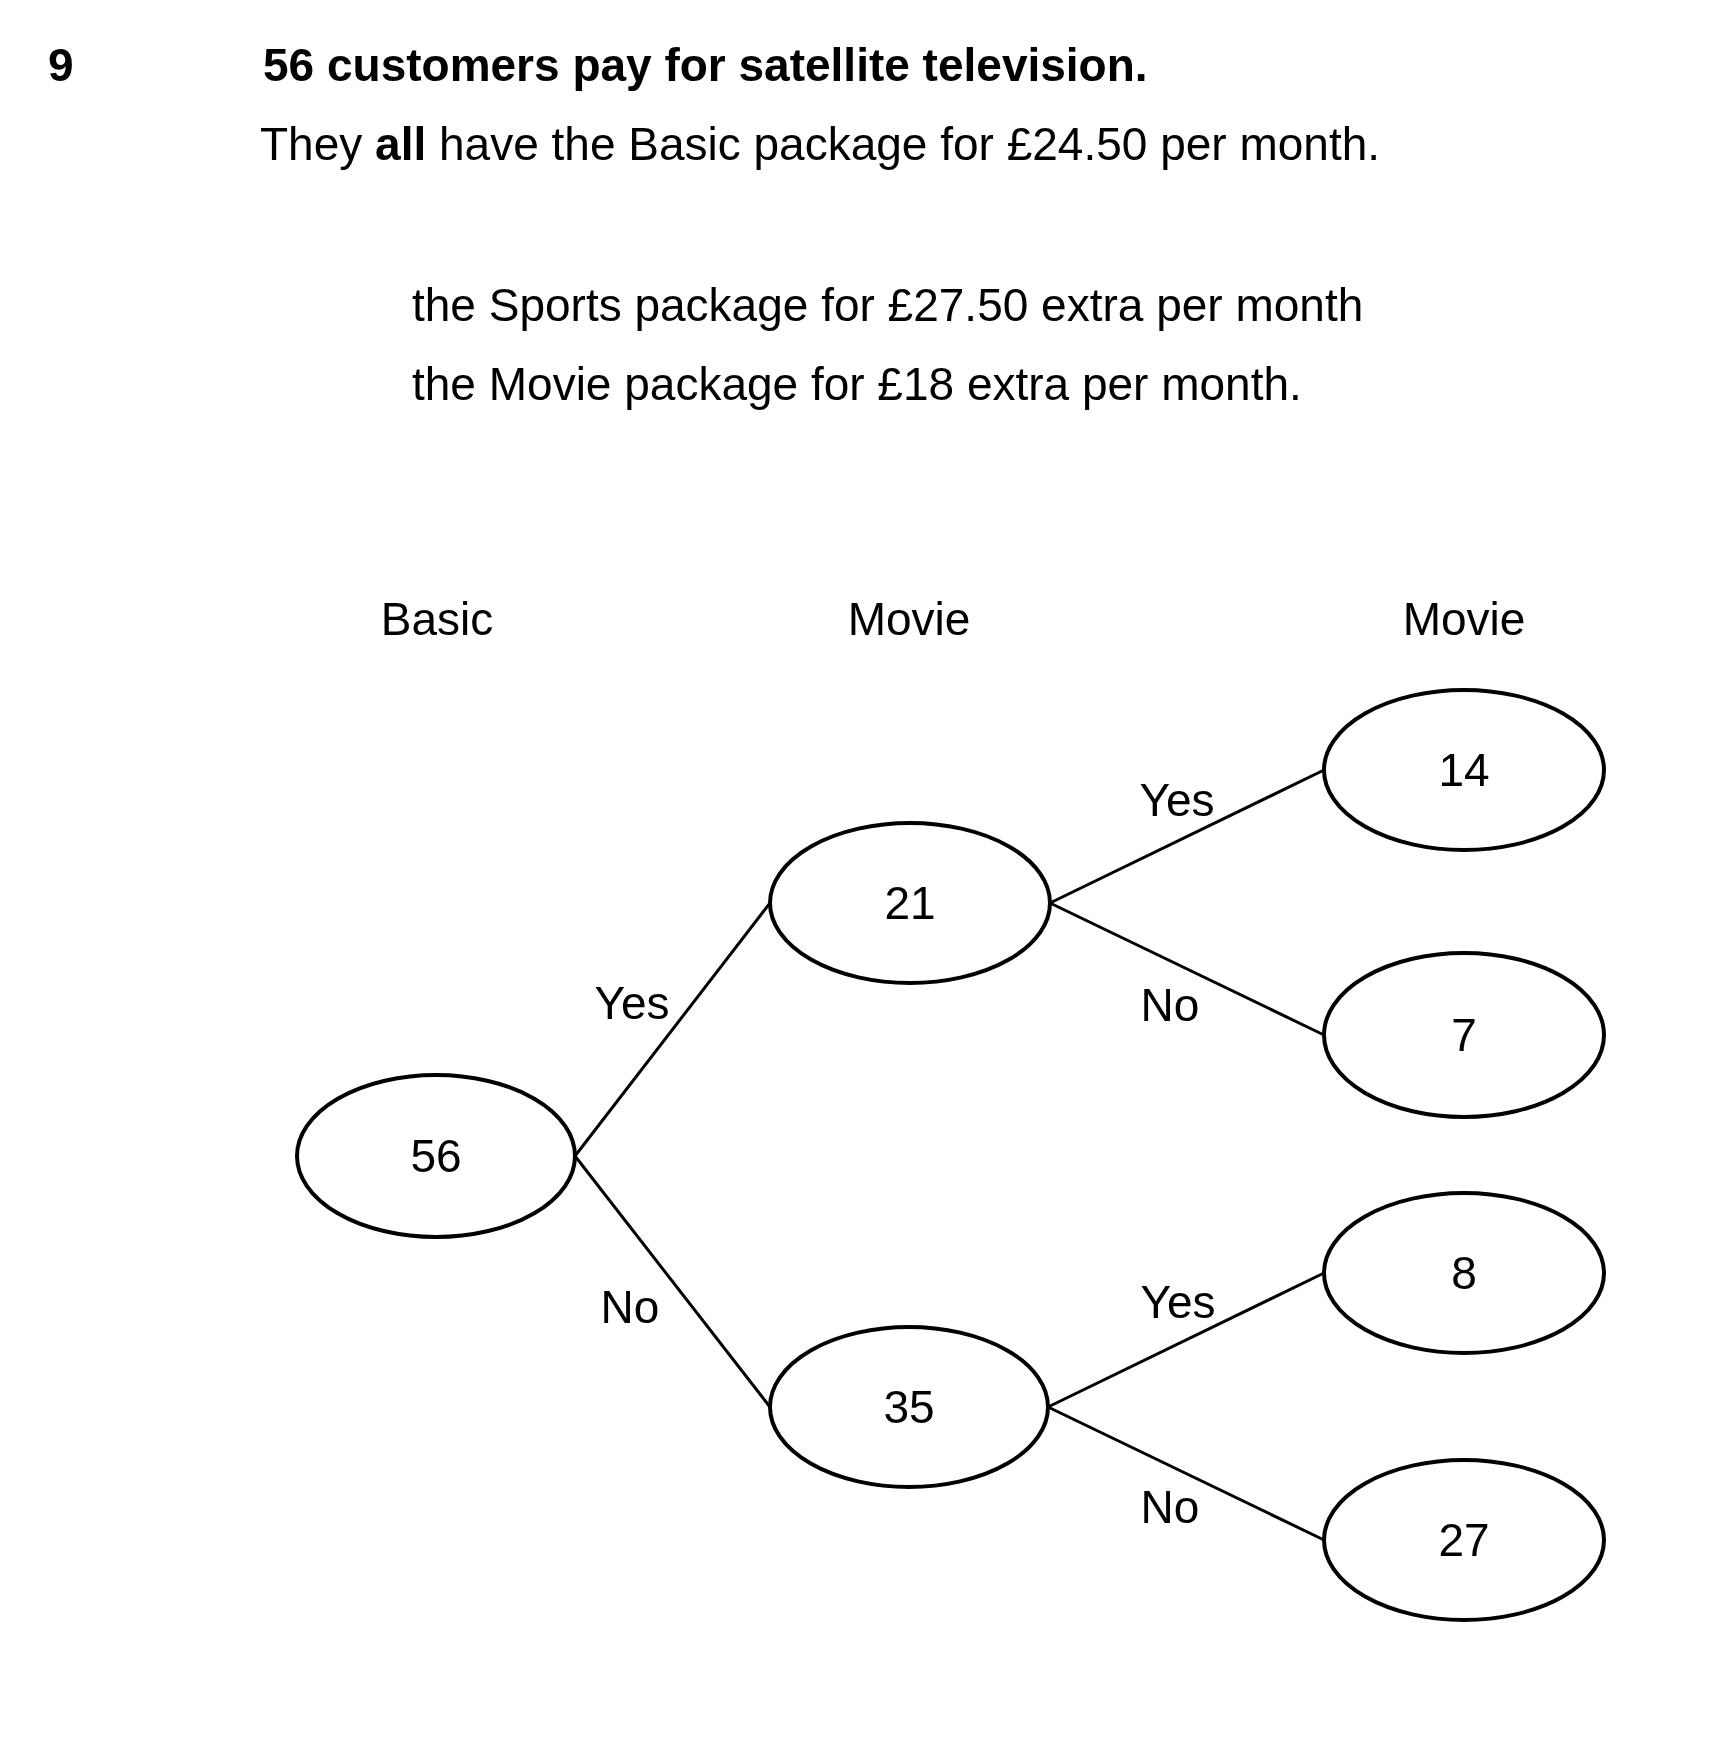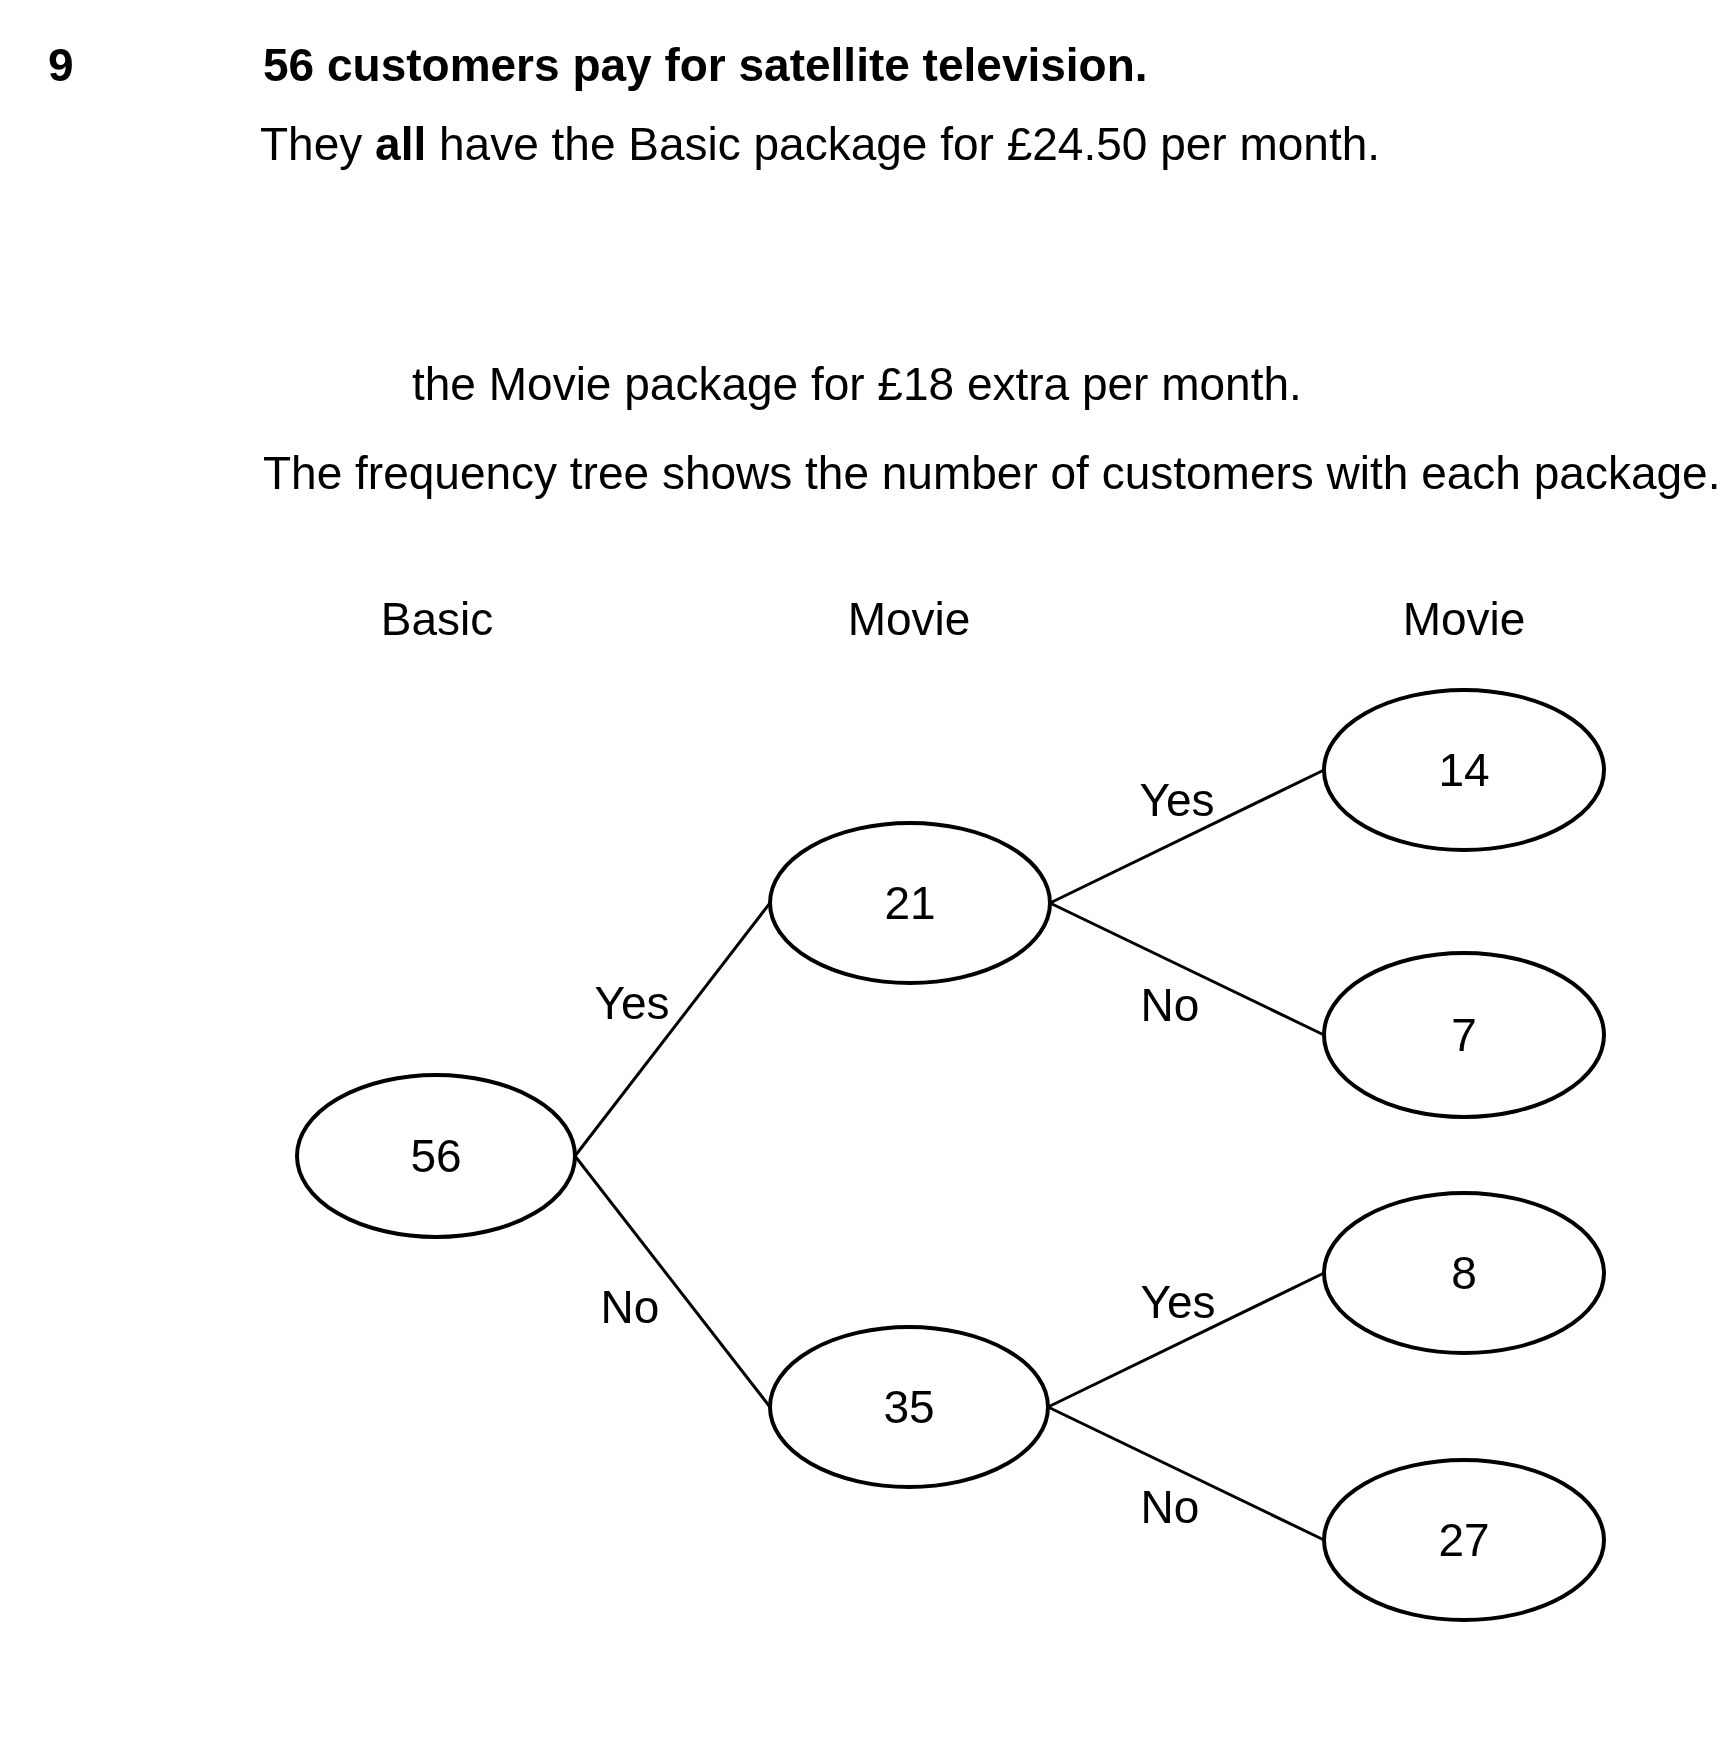--- a/index.html
+++ b/index.html
@@ -38,22 +38,22 @@
   .final-question { left:216px; top:1650px; }
 </style>
 </head>
 <body>
 
 <div class="page">
 
   <div class="abs qnum">9</div>
   <div class="abs line1">56 customers pay for satellite television.</div>
   <div class="abs line2"><span>They </span><span class="bold">all</span><span> have the Basic package for £24.50 per month.</span></div>
+  <div class="abs line4">the Sports package for £27.50 extra per month</div>
   <div class="abs line5">the Movie package for £18 extra per month.</div>
-  <div class="abs line6">The frequency tree shows the number of customers with each package.</div>
 
   <div class="abs col-header hdr-basic">Basic</div>
   <div class="abs col-header hdr-sports">Movie</div>
   <div class="abs col-header hdr-movie">Movie</div>
 
   <svg class="tree-svg" width="1721" height="1140" viewBox="0 0 1721 1140">
 
     <line class="branch" x1="575" y1="596" x2="770" y2="343"></line>
     <line class="branch" x1="575" y1="596" x2="770" y2="847"></line>
 

